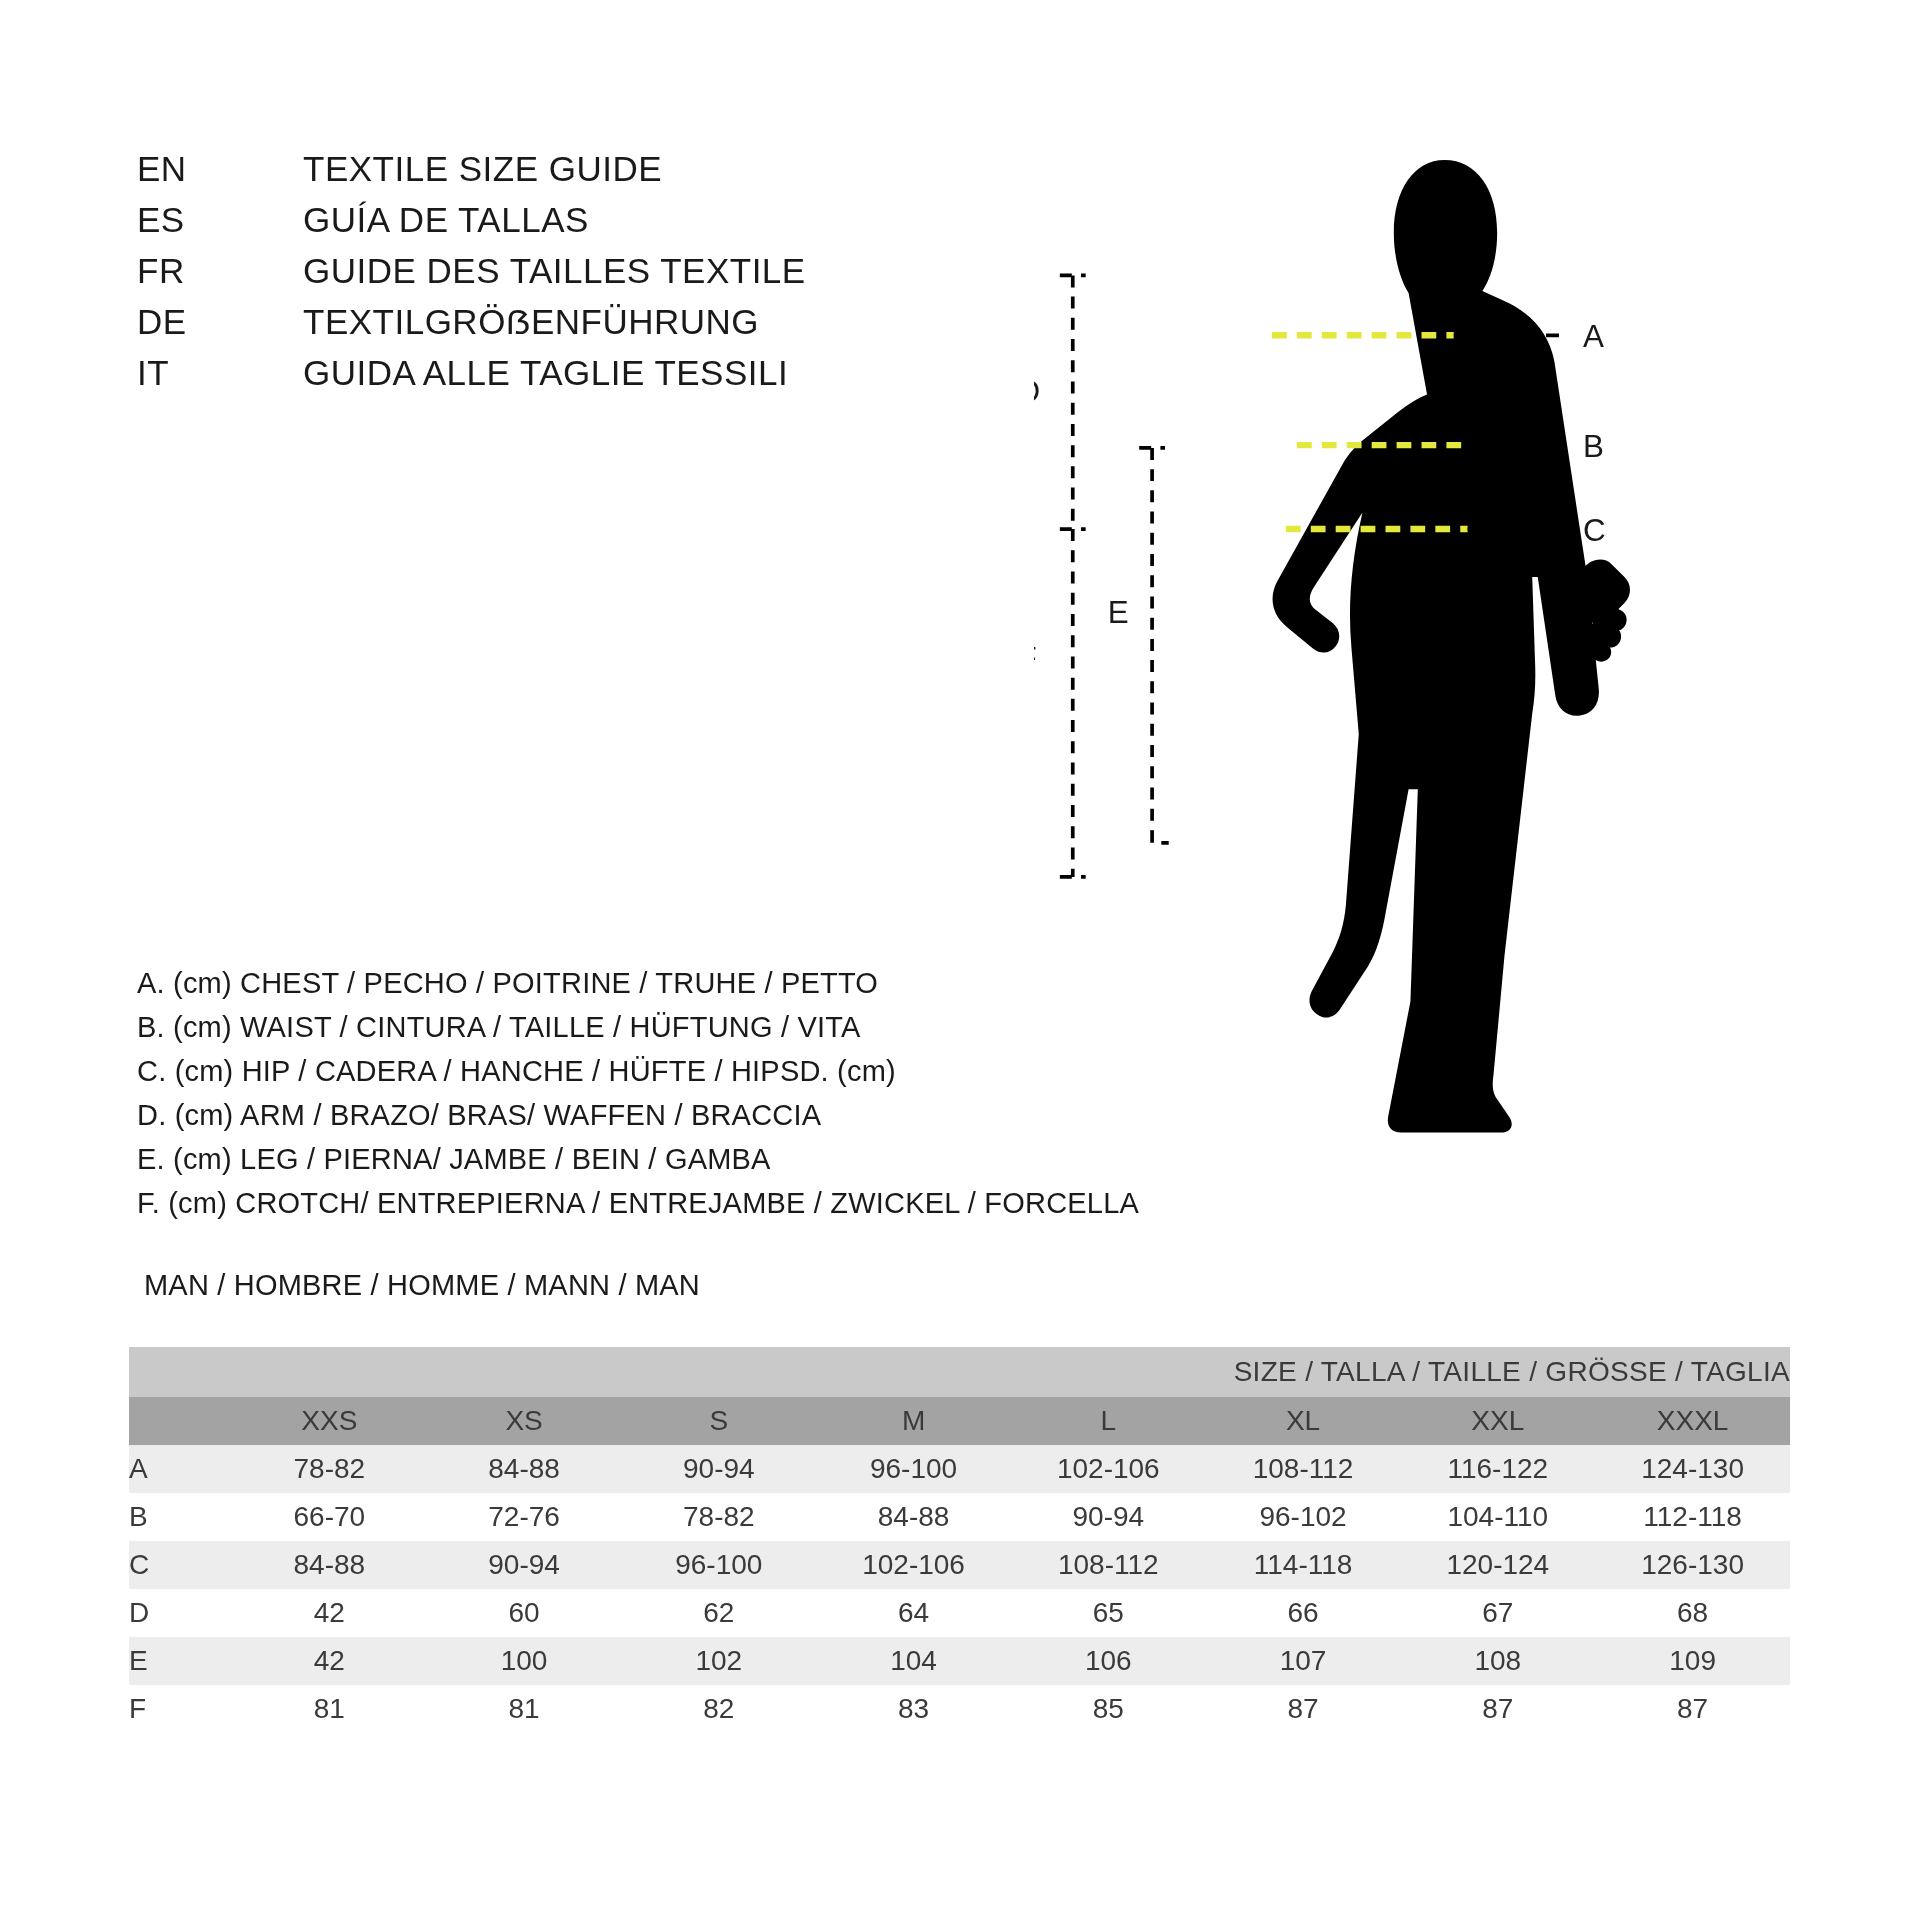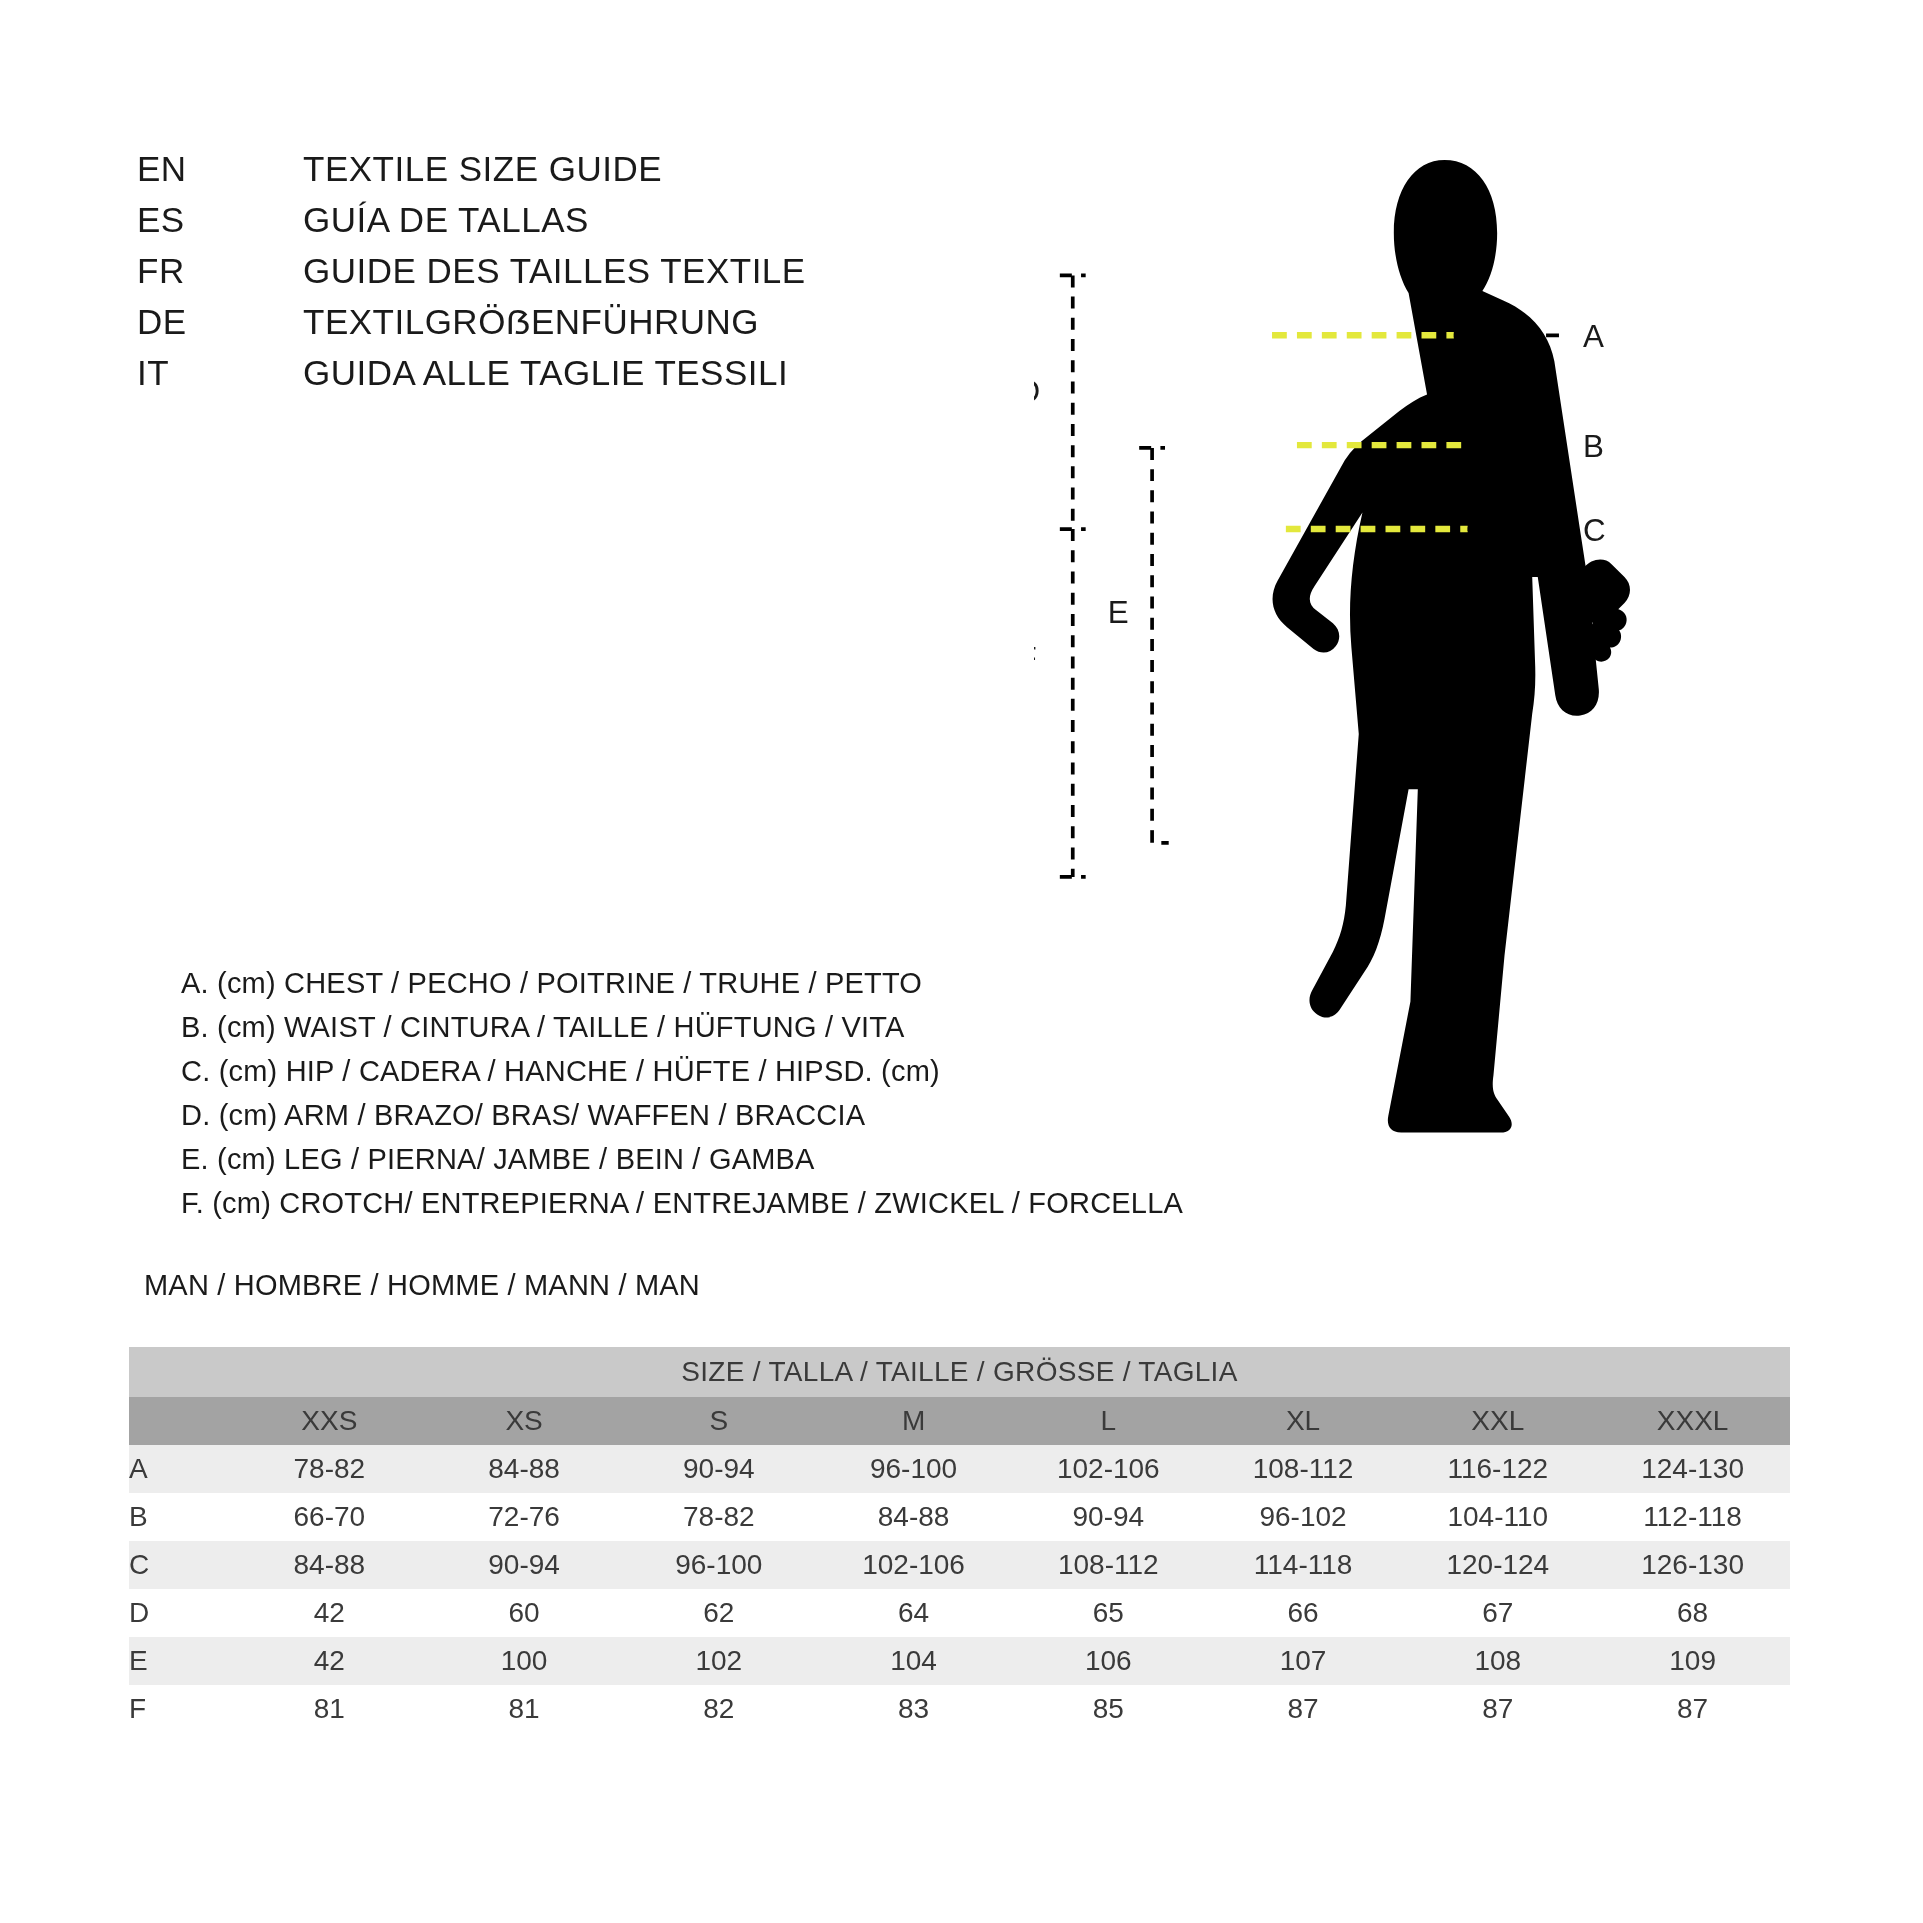--- a/index.html
+++ b/index.html
@@ -37,21 +37,20 @@
     font-size: 35px;
     letter-spacing: 0.5px;
     margin-top: 34px;
   }
 
   
   #legend-block {
     position: absolute;
     left: 137px;
     top: 967px;
-    margin-left: 44px;
   }
   .legend-row {
     font-size: 29px;
     height: 44px;
     white-space: nowrap;
     letter-spacing: 0.2px;
   }
   #gender-label {
     position: absolute;
     left: 144px;
@@ -84,21 +83,21 @@
     border: none;
     font-weight: normal;
   }
   .tbl-head-row td {
     background: #c9c9c9;
     height: 50px;
     color: #3a3a3a;
     font-size: 28px;
     padding-left: 13px;
     letter-spacing: 0.3px;
-    text-align: center;
+    text-align: right;
   }
   .tbl-sizes-row td {
     height: 48px;
     text-align: center;
     color: #3a3a3a;
     background: #a3a3a3;
   }
   .data-row td {
     height: 48px;
     text-align: center;

